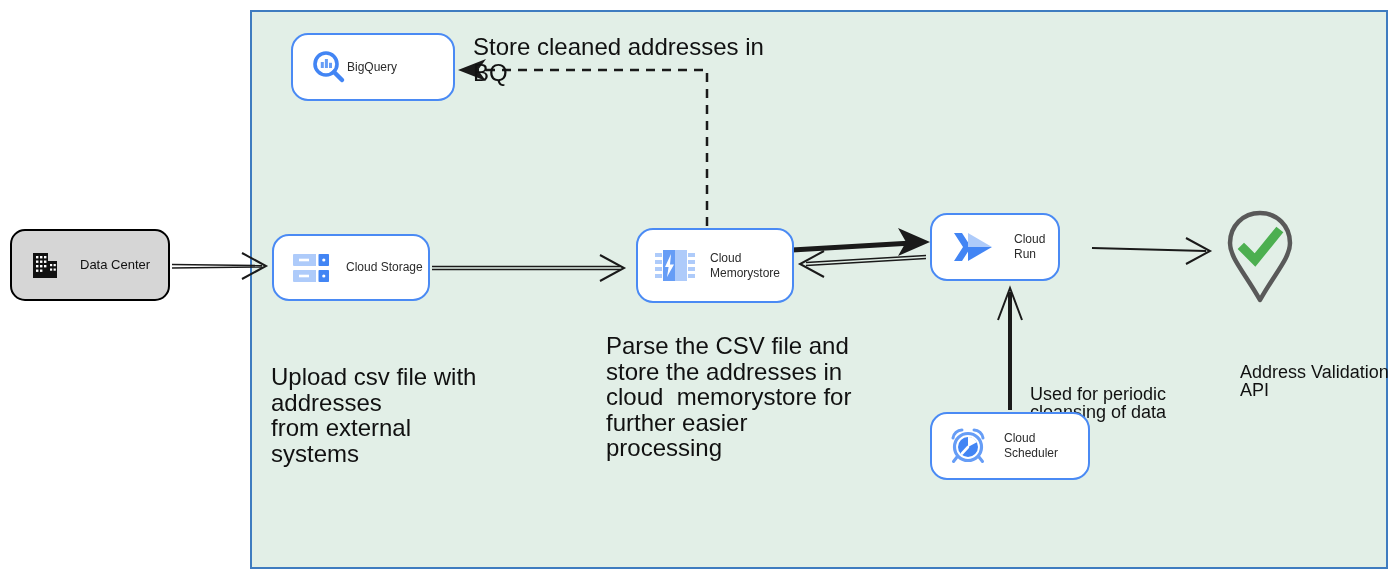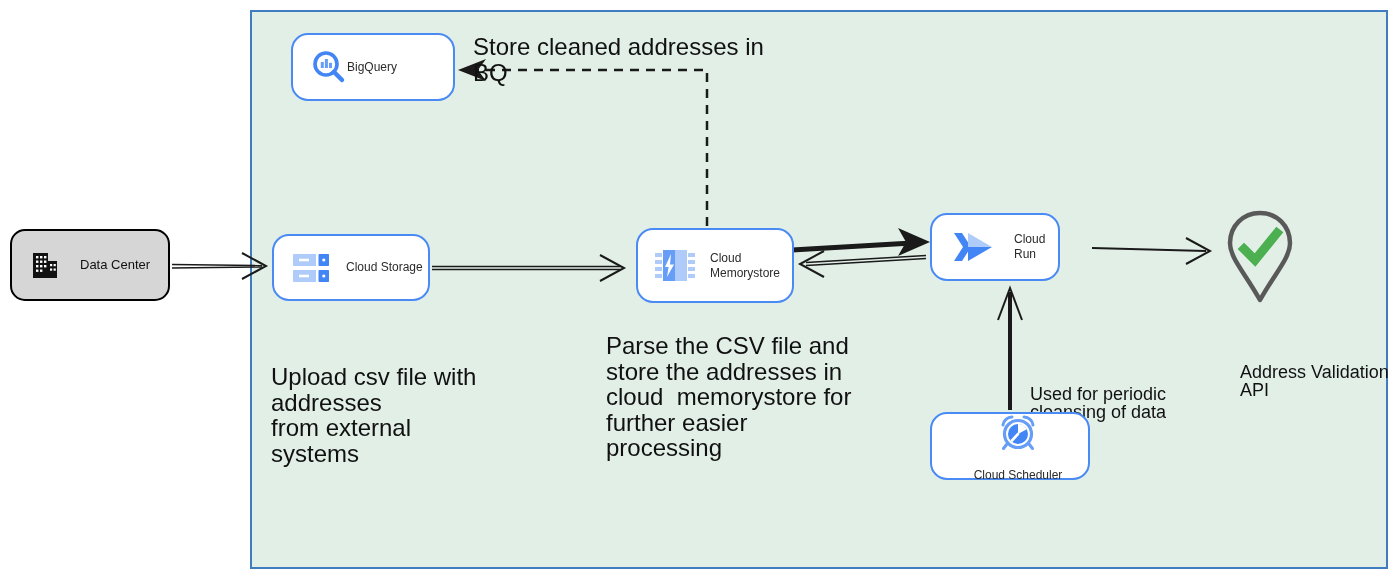--- a/index.html
+++ b/index.html
@@ -192,21 +192,21 @@
     <span class="icon">
       <svg width="40" height="30" viewBox="0 0 40 30">
         <polygon points="0,1 8,1 17,15 8,29 0,29 9,15" class="ic-fill-blue"></polygon>
         <polygon points="14,1 38,15 14,15" class="ic-fill-light"></polygon>
         <polygon points="14,15 38,15 14,29" class="ic-fill-blue"></polygon>
       </svg>
     </span>
     <span class="label">Cloud Run</span>
   </div>
 
-  <div class="node" style="left:930px;top:412px;width:160px;height:68px;padding-left:16px;gap:16px;flex-direction:column;">
+  <div class="node" style="left:930px;top:412px;width:160px;height:68px;padding-left:16px;gap:16px;">
     <span class="icon">
       <svg width="40" height="38" viewBox="0 0 40 38">
         <path d="M5,11 A9,9 0 0 1 14,3" class="ic-stroke-mid" style="stroke-width:3;stroke-linecap:round"></path>
         <path d="M35,11 A9,9 0 0 0 26,3" class="ic-stroke-mid" style="stroke-width:3;stroke-linecap:round"></path>
         <line x1="9" y1="30" x2="5.5" y2="34.5" class="ic-stroke-mid" style="stroke-width:3;stroke-linecap:round"></line>
         <line x1="31" y1="30" x2="34.5" y2="34.5" class="ic-stroke-mid" style="stroke-width:3;stroke-linecap:round"></line>
         <circle cx="20" cy="20" r="13.5" fill="#fff" class="ic-stroke-mid" style="stroke-width:3.2"></circle>
         <circle cx="20" cy="20" r="10" class="ic-fill-blue"></circle>
         <path d="M20,20 L20,10 A10,10 0 0 1 28.8,15.2 Z" fill="#fff"></path>
         <line x1="20" y1="20" x2="14" y2="26.5" stroke="#fff" stroke-width="2.6" stroke-linecap="round"></line>

